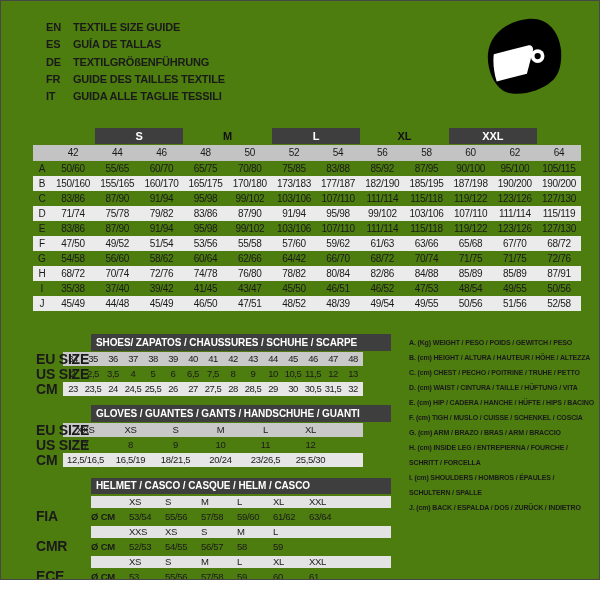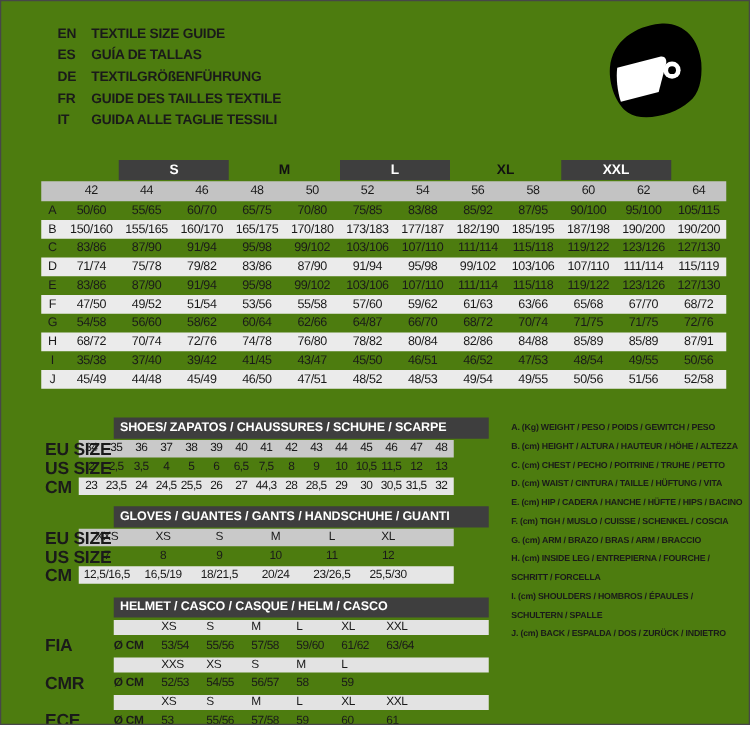--- a/index.html
+++ b/index.html
@@ -330,21 +330,21 @@
               <span class="mcell">54/58</span>
             
               <span class="mcell">56/60</span>
             
               <span class="mcell">58/62</span>
             
               <span class="mcell">60/64</span>
             
               <span class="mcell">62/66</span>
             
-              <span class="mcell">64/87</span>
+              <span class="mcell">64/42</span>
             
               <span class="mcell">66/70</span>
             
               <span class="mcell">68/72</span>
             
               <span class="mcell">70/74</span>
             
               <span class="mcell">71/75</span>
             
               <span class="mcell">71/75</span>
@@ -425,21 +425,21 @@
               <span class="mcell">44/48</span>
             
               <span class="mcell">45/49</span>
             
               <span class="mcell">46/50</span>
             
               <span class="mcell">47/51</span>
             
               <span class="mcell">48/52</span>
             
-              <span class="mcell">48/53</span>
+              <span class="mcell">48/39</span>
             
               <span class="mcell">49/54</span>
             
               <span class="mcell">49/55</span>
             
               <span class="mcell">50/56</span>
             
               <span class="mcell">51/56</span>
             
               <span class="mcell">52/58</span>
@@ -543,21 +543,21 @@
                 <span class="scell">24</span>
               
                 <span class="scell">24,5</span>
               
                 <span class="scell">25,5</span>
               
                 <span class="scell">26</span>
               
                 <span class="scell">27</span>
               
-                <span class="scell">44,3</span>
+                <span class="scell">27,5</span>
               
                 <span class="scell">28</span>
               
                 <span class="scell">28,5</span>
               
                 <span class="scell">29</span>
               
                 <span class="scell">30</span>
               
                 <span class="scell">30,5</span>

